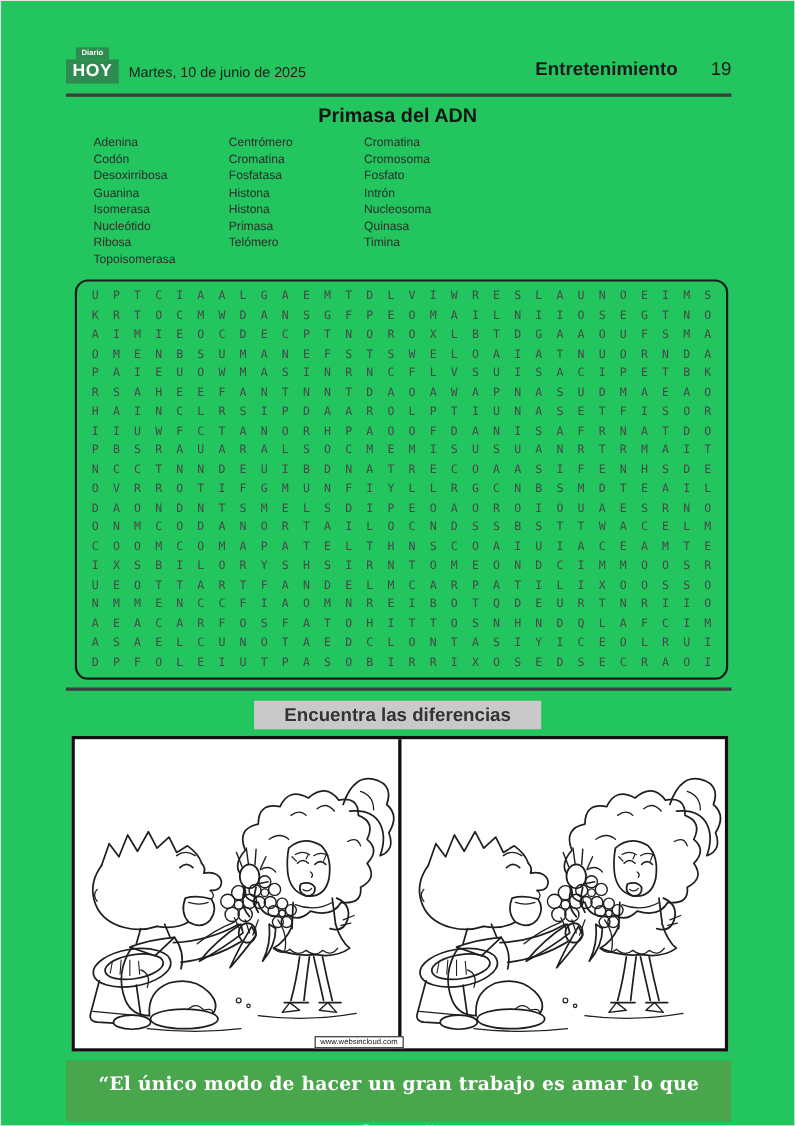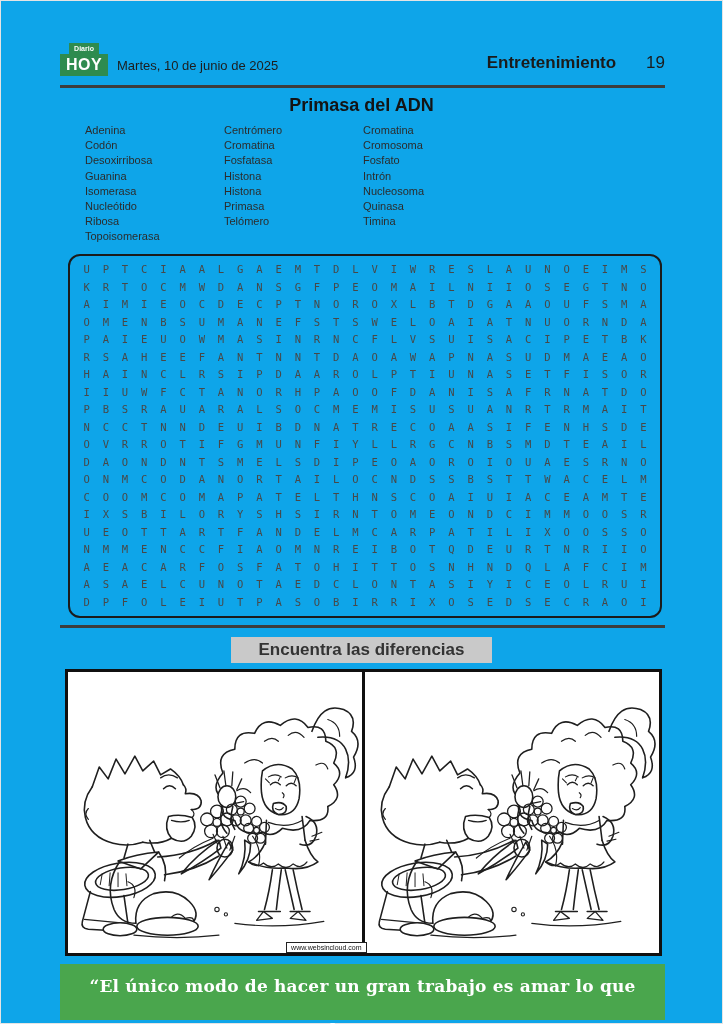--- a/index.html
+++ b/index.html
@@ -1,35 +1,35 @@
 <!DOCTYPE html>
 <html style="--logo-green: #2e8b4f; --footer-green: #4aa64d; --bar-gray: #c9c9c9; --rule-gray: #3d3d3d;"><head>
 <meta charset="utf-8">
 <style>
   html,body{margin:0;padding:0;}
   body{width:723px;height:1024px;background:#fdfdfd;position:relative;
        font-family:"Liberation Sans",sans-serif;overflow:hidden;}
-  .page{position:absolute;inset:0;background:#0ea5e9;box-shadow:inset 0 0 0 1px #e4e4e4;}
+  .page{position:absolute;inset:0;background:#22c55e;box-shadow:inset 0 0 0 1px #e4e4e4;}
 
   
   .header{margin:0 58px 0 60px;padding-top:43px;display:flex;align-items:flex-end;}
   .logo{display:inline-block;}
   .logo-top{width:30px;height:11px;background:var(--logo-green);color:#fff;font-size:7px;
             font-weight:bold;text-align:center;line-height:11px;margin:0 auto;}
   .logo-main{width:48px;height:22px;background:var(--logo-green);color:#fff;font-weight:bold;
              font-size:16px;text-align:center;line-height:22px;letter-spacing:.5px;}
   .date{font-size:13px;color:#1d1d1d;margin-left:9px;padding-bottom:3px;}
   .header-spacer{flex:1;}
   .section-title{font-size:17px;font-weight:bold;color:#1b1b1b;padding-bottom:3px;}
   .page-number{font-size:17px;font-weight:normal;color:#1b1b1b;margin-left:30px;padding-bottom:3px;}
   .rule{height:3px;background:var(--rule-gray);margin:9px 58px 0 60px;}
 
   
   .puzzle-title{text-align:center;font-size:18px;font-weight:bold;color:#141414;margin-top:7px;}
-  .word-list{display:flex;margin:7px 0 0 85px;gap:16px;}
+  .word-list{display:flex;margin:7px 0 0 85px;}
   .word-col{width:123px;}
   .word-item{font-size:11px;color:#2c2c2c;line-height:15.2px;}
   .grid-box{box-sizing:border-box;width:594px;height:364px;margin:9px 61px 0 68px;
             border:2.5px solid #1b1b1b;border-radius:12px;padding:5px 7px;
             display:grid;grid-template-columns:repeat(30,1fr);grid-auto-rows:1fr;}
   .cell{display:flex;align-items:center;justify-content:center;font-size:10.5px;color:#484848;
         font-family:"DejaVu Sans Mono",monospace;}
 
   
   .diff-header{text-align:center;margin-top:9px;}

